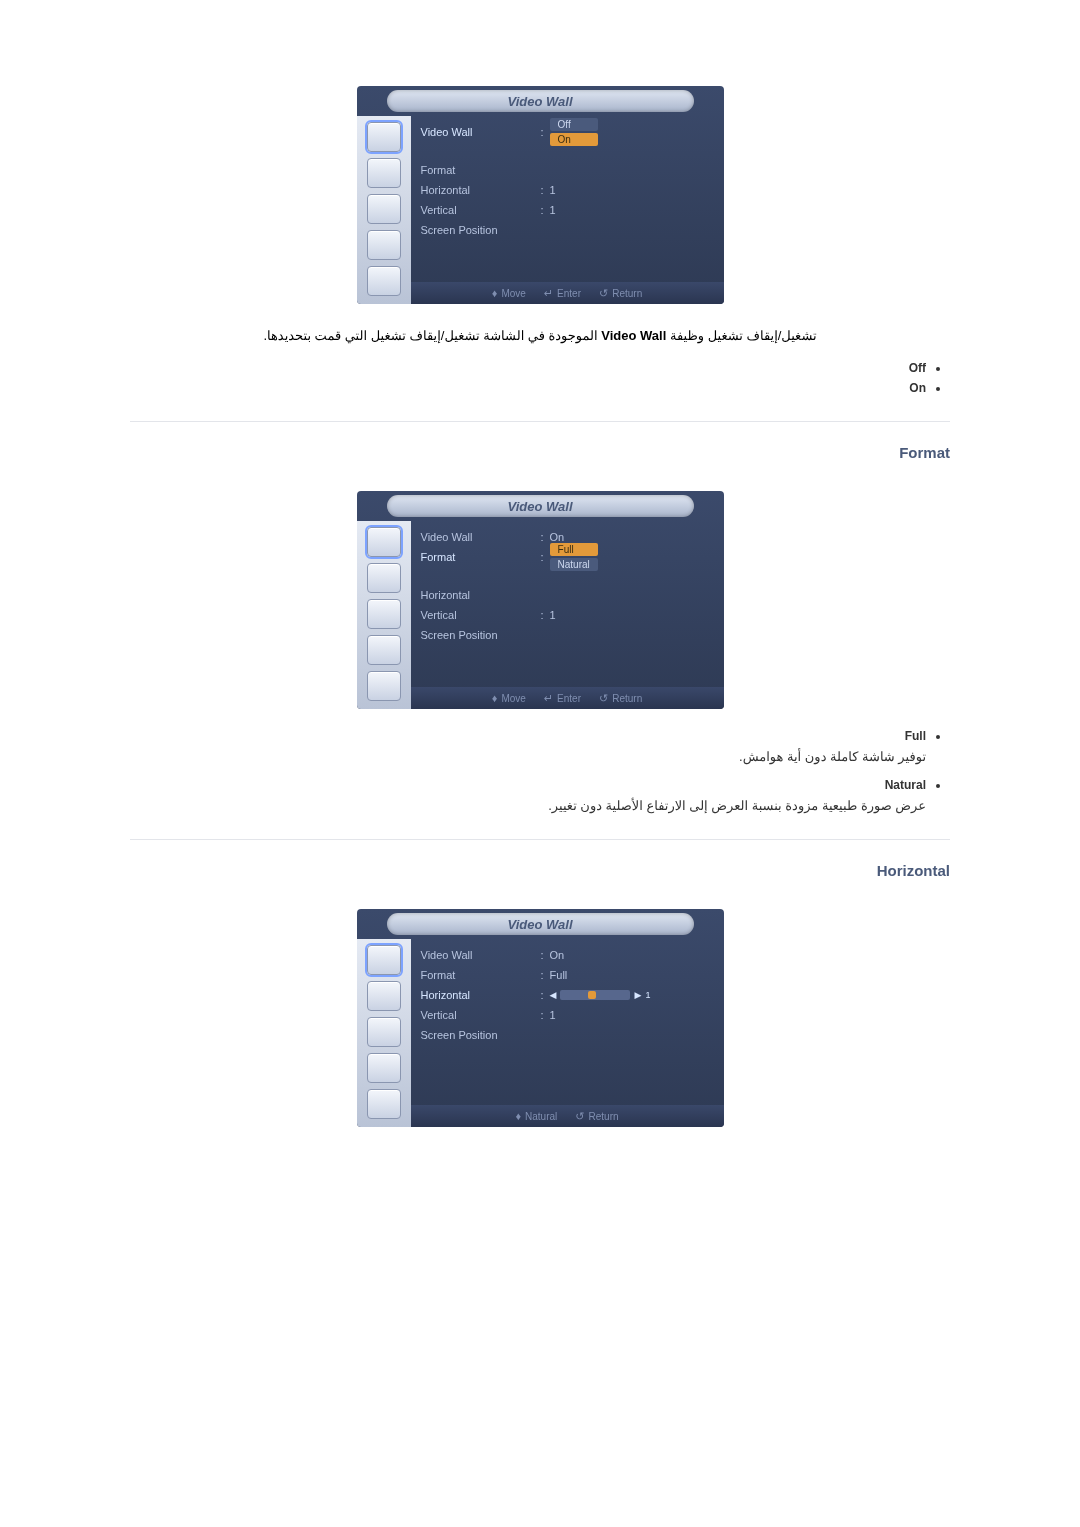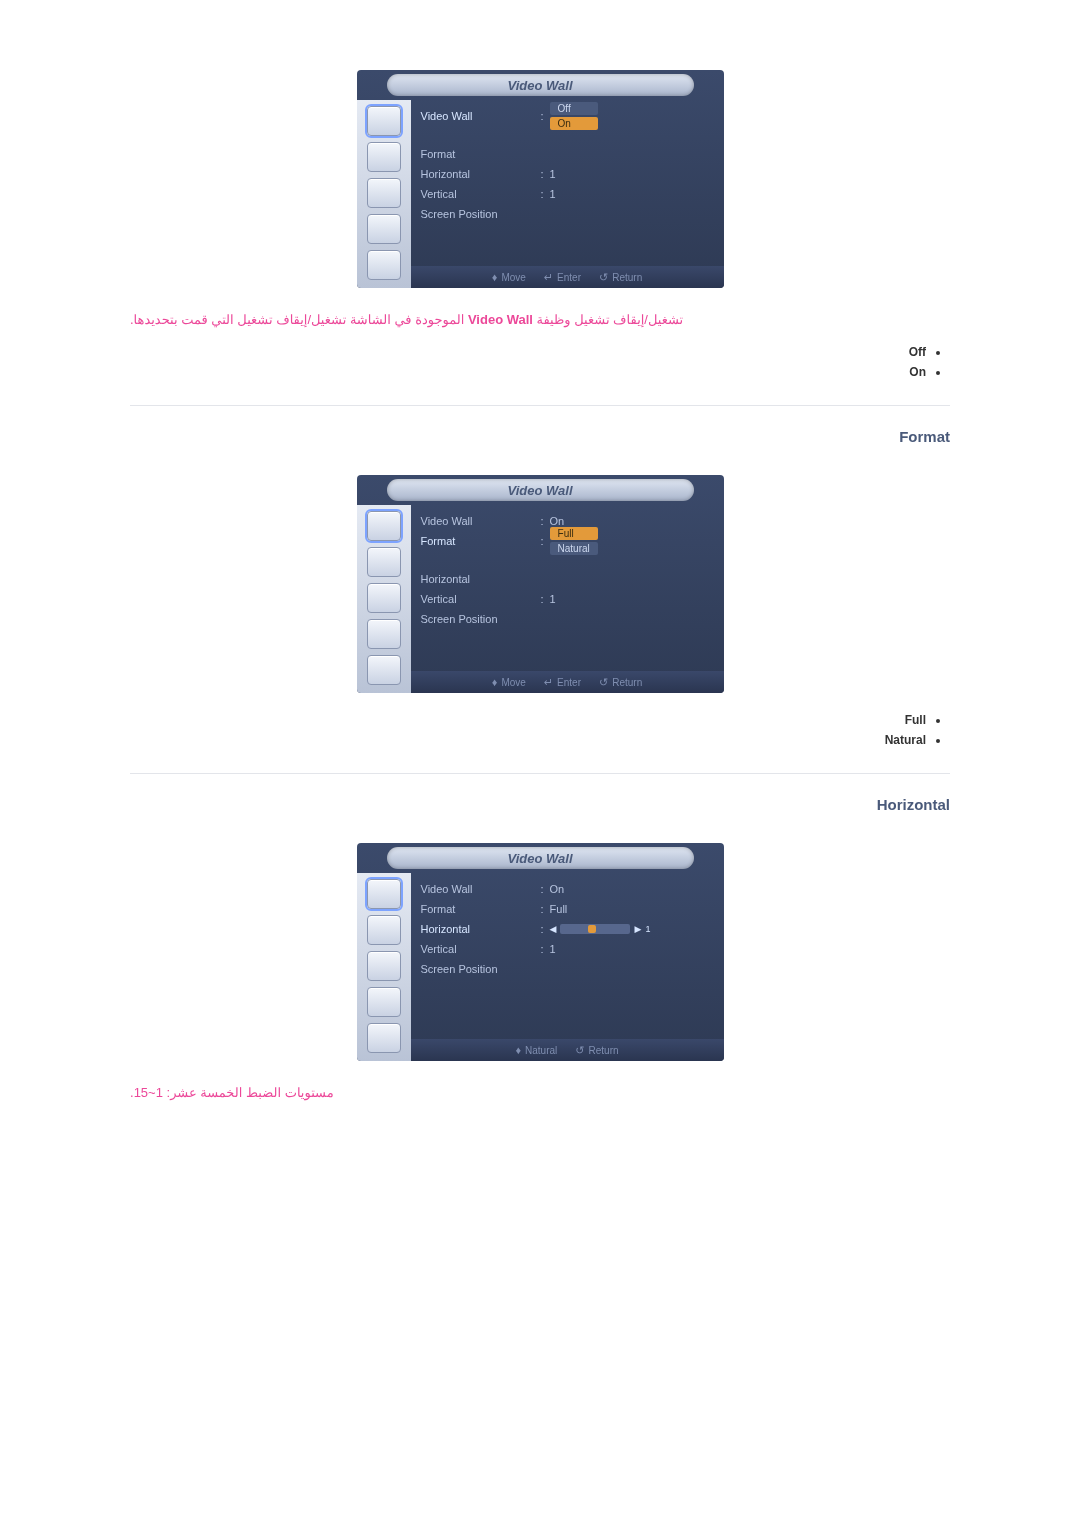--- a/index.html
+++ b/index.html
@@ -7,21 +7,21 @@
     padding: 0;
     background: #ffffff;
     font-family: Tahoma, Arial, sans-serif;
     font-size: 13px;
     color: #333;
   }
   .page {
     width: 1080px;
     min-height: 1527px;
     margin: 0 auto;
-    padding: 40px 130px 80px 130px;
+    padding: 56px 130px 80px 130px;
     box-sizing: border-box;
     direction: rtl;
   }
   .osd-figure {
     display: flex;
     justify-content: center;
     margin: 30px 0 20px 0;
   }
   .osd-panel {
     width: 367px;
@@ -137,24 +137,24 @@
     justify-content: center;
     gap: 18px;
     color: #7f8eb0;
     font-size: 10px;
   }
   .osd-footer .hint {
     display: inline-flex; align-items: center; gap: 4px;
   }
   .osd-footer .sym { font-size: 11px; }
   .body-text {
-    text-align: left;
+    text-align: center;
     margin: 14px 0;
     line-height: 1.8;
-    color: #ec4899;
+    color: #000000;
   }
   .body-text .bold { font-weight: bold; }
   ul.opt-list {
     list-style: disc;
     padding: 0 24px 0 0;
     margin: 8px 0 18px 0;
   }
   ul.opt-list li {
     text-align: right;
     margin: 6px 0;
@@ -298,23 +298,25 @@
             <span>Return</span>
           </span>
       </div>
     </div>
   </div>
 
 
   <ul class="opt-list">
     <li>
       <span>Full</span>
+      <div class="sub-text">توفير شاشة كاملة دون أية هوامش.</div>
     </li>
     <li>
       <span>Natural</span>
+      <div class="sub-text">عرض صورة طبيعية مزودة بنسبة العرض إلى الارتفاع الأصلية دون تغيير.</div>
     </li>
   </ul>
 
   <h3 class="section-heading">Horizontal</h3>
 
   <div class="osd-figure">
     <div class="osd-panel">
       <div class="osd-header">Video Wall</div>
       <div class="osd-sidebar">
         <div class="osd-icon sel"></div>
@@ -361,15 +363,14 @@
             <span>Natural</span>
           </span>
         <span class="hint">
             <span class="sym">↺</span>
             <span>Return</span>
           </span>
       </div>
     </div>
   </div>
 
-  <p class="body-text">مستويات الضبط الخمسة عشر: 1~15.</p>
 
 </div>
 
 </body></html>

